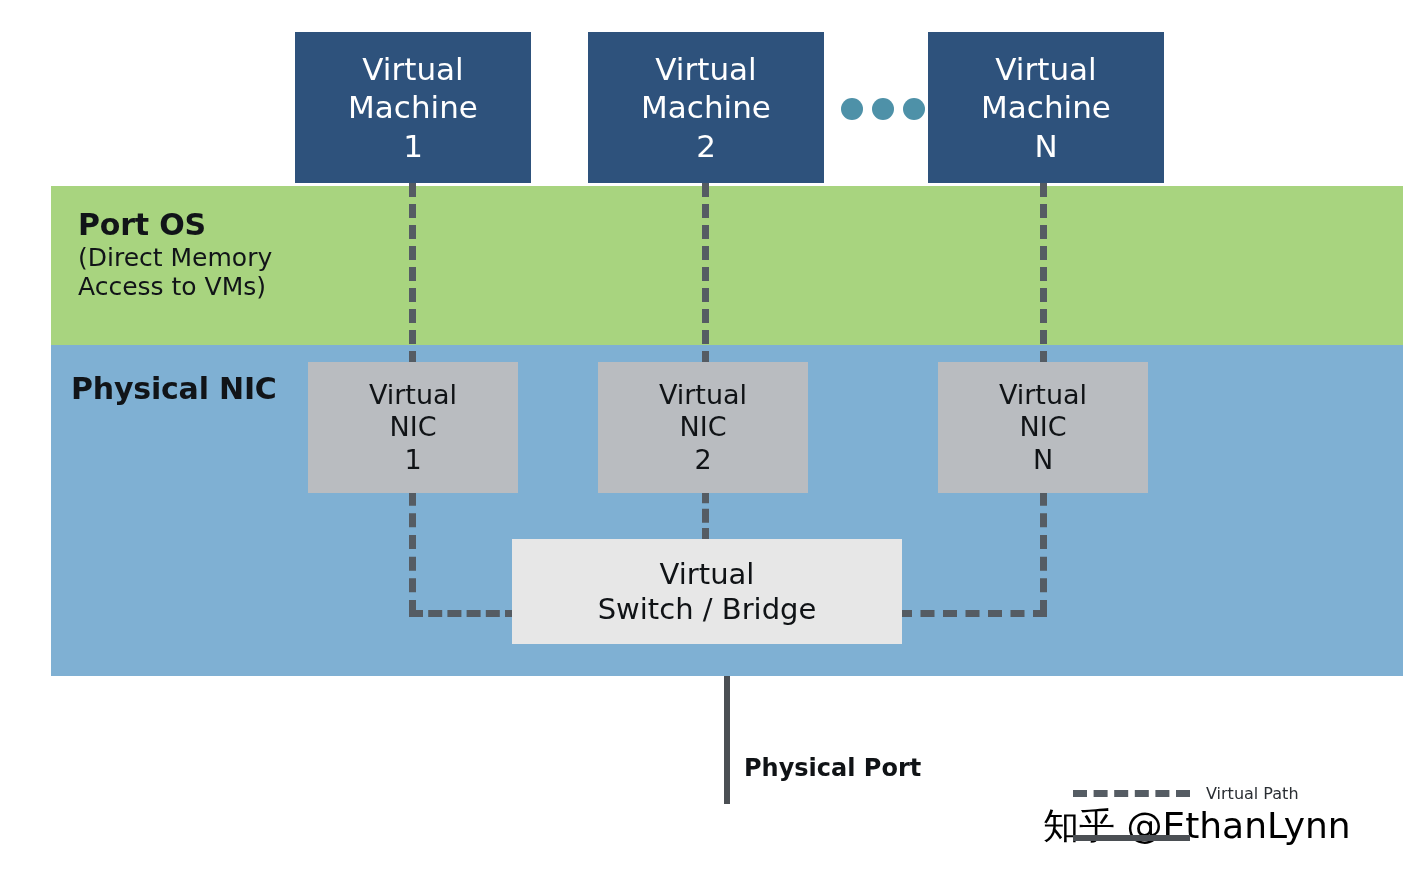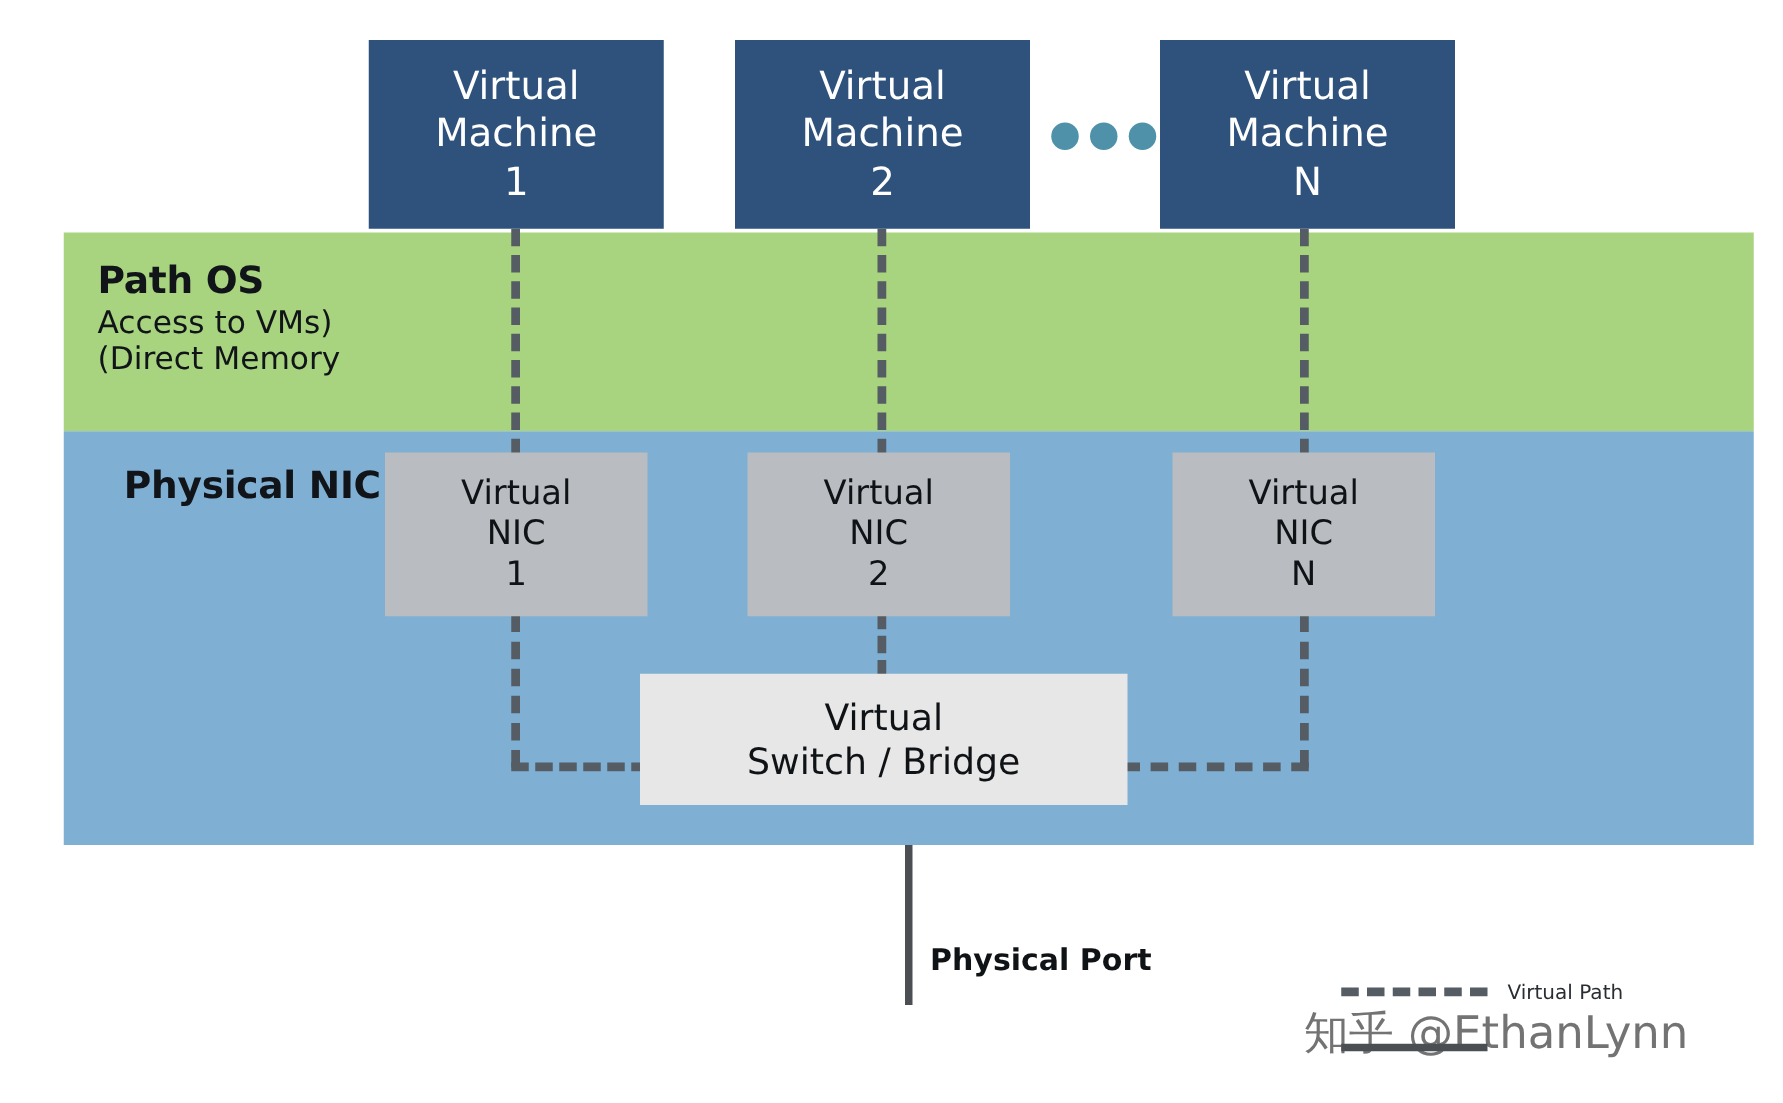--- a/index.html
+++ b/index.html
@@ -43,21 +43,21 @@
     font-size: 30px;
     display: block;
     letter-spacing: -0.2px;
   }
   .band-label .sub {
     font-size: 25px;
     display: block;
     font-weight: normal;
   }
   .hostos-label { left: 78px; top: 208px; }
-  .pnic-label  { left: 71px; top: 372px; margin-left: 28px; }
+  .pnic-label  { left: 71px; top: 372px; }
 
   
   .vm-box {
     position: absolute;
     top: 32px;
     height: 151px;
     background: #2e527c;
     color: #ffffff;
     display: flex;
     flex-direction: column;
@@ -163,21 +163,21 @@
     font-weight: bold;
     color: #101316;
   }
 
   
   .watermark {
     position: absolute;
     left: 1043px;
     top: 802px;
     font-size: 36px;
-    color: #737373;
+    color: #000000;
     white-space: nowrap;
     font-family: "DejaVu Sans", "Liberation Sans", sans-serif;
   }
 
   
   .legend {
     position: absolute;
     left: 1073px;
     top: 784px;
     width: 340px;
@@ -206,23 +206,23 @@
     color: #2a2e33;
   }
 </style>
 </head>
 <body>
 
 <div id="stage">
 
   <div class="band band-hostos"></div>
   <div class="band-label hostos-label">
-    <span class="strong">Path OS</span>
+    <span class="strong">Port OS</span>
+    <span class="sub">(Direct Memory</span>
     <span class="sub">Access to VMs)</span>
-    <span class="sub">(Direct Memory</span>
   </div>
 
   <div class="band band-pnic"></div>
   <div class="band-label pnic-label">
     <span class="strong">Physical NIC</span>
   </div>
 
   <div class="vm-box vm1">
     <span>Virtual</span>
     <span>Machine</span>

